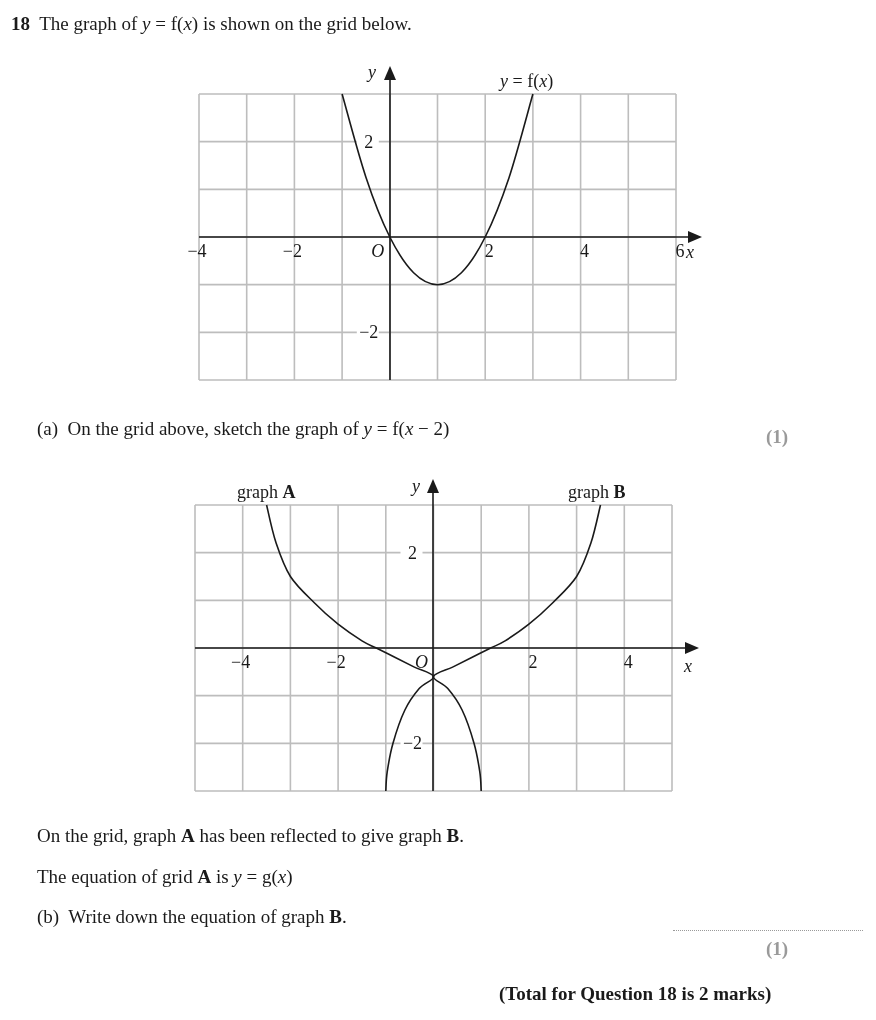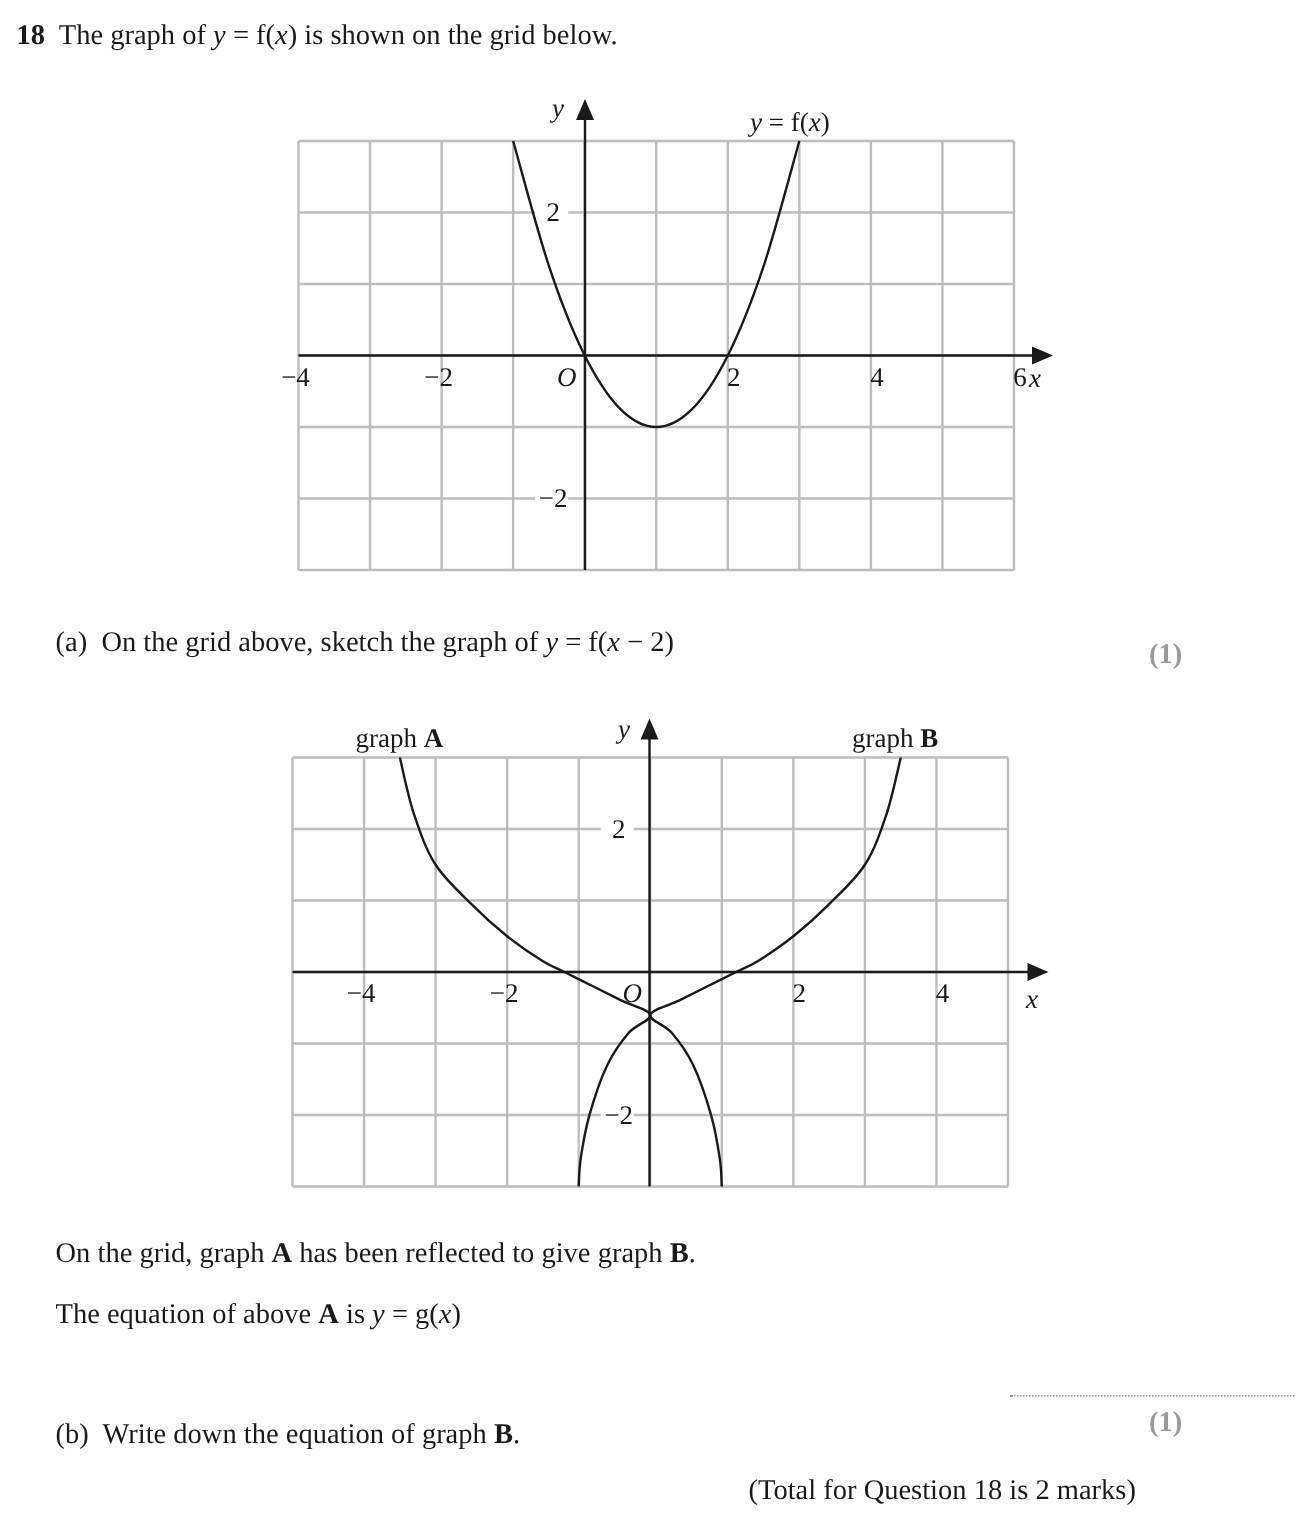--- a/index.html
+++ b/index.html
@@ -4,21 +4,21 @@
 <style>
   html, body { margin:0; padding:0; background:#ffffff; }
   body { width:876px; height:1020px; position:relative; overflow:hidden;
          font-family:"Liberation Serif", "DejaVu Serif", serif; color:#1a1a1a; }
   .abs { position:absolute; white-space:nowrap; }
   .qtext { font-size:19px; }
   .qnum { font-weight:bold; }
   .it { font-style:italic; }
   .b { font-weight:bold; }
   .marks { font-size:19px; font-weight:bold; color:#9a9a9a; }
-  .total { font-size:19px; font-weight:normal; }
+  .total { font-size:19px; font-weight:bold; }
   svg text { font-family:"Liberation Serif", "DejaVu Serif", serif; fill:#1a1a1a; }
   .grid-line { stroke:#bdbdbd; stroke-width:1.6; }
   .axis { stroke:#1a1a1a; stroke-width:1.6; }
   .curve { stroke:#1a1a1a; stroke-width:1.6; fill:none; }
   .answer-line { border-top:1.5px dotted #9a9a9a; }
 </style>
 </head>
 <body>
 
 <div class="abs qtext" style="left:11px; top:13px;">
@@ -118,23 +118,23 @@
 <div class="abs qtext" style="left:37px; top:402px;margin-top:16px;">
   <span>(a)</span>&nbsp;
   <span>On the grid above, sketch the graph of </span><span class="it">y</span><span> = f(</span><span class="it">x</span><span> − 2)</span>
 </div>
 <div class="abs marks" style="left:766px; top:426px;">(1)</div>
 
 <div class="abs qtext" style="left:37px; top:825px;text-align:right;">
   <span>On the grid, graph </span><span class="b">A</span><span> has been reflected to give graph </span><span class="b">B</span><span>.</span>
 </div>
 <div class="abs qtext" style="left:37px; top:866px;">
-  <span>The equation of above </span><span class="b">A</span><span> is </span><span class="it">y</span><span> = g(</span><span class="it">x</span><span>)</span>
+  <span>The equation of grid </span><span class="b">A</span><span> is </span><span class="it">y</span><span> = g(</span><span class="it">x</span><span>)</span>
 </div>
 
-<div class="abs qtext" style="left:37px; top:946px;">
+<div class="abs qtext" style="left:37px; top:906px;">
   <span>(b)</span>&nbsp;
   <span>Write down the equation of graph </span><span class="b">B</span><span>.</span>
 </div>
 <div class="abs answer-line" style="left:673px; top:930px; width:190px; height:0;"></div>
 <div class="abs marks" style="left:766px; top:938px;">(1)</div>
 
 <div class="abs total" style="left:499px; top:983px;">(Total for Question 18 is 2 marks)</div>
 
 </body></html>

